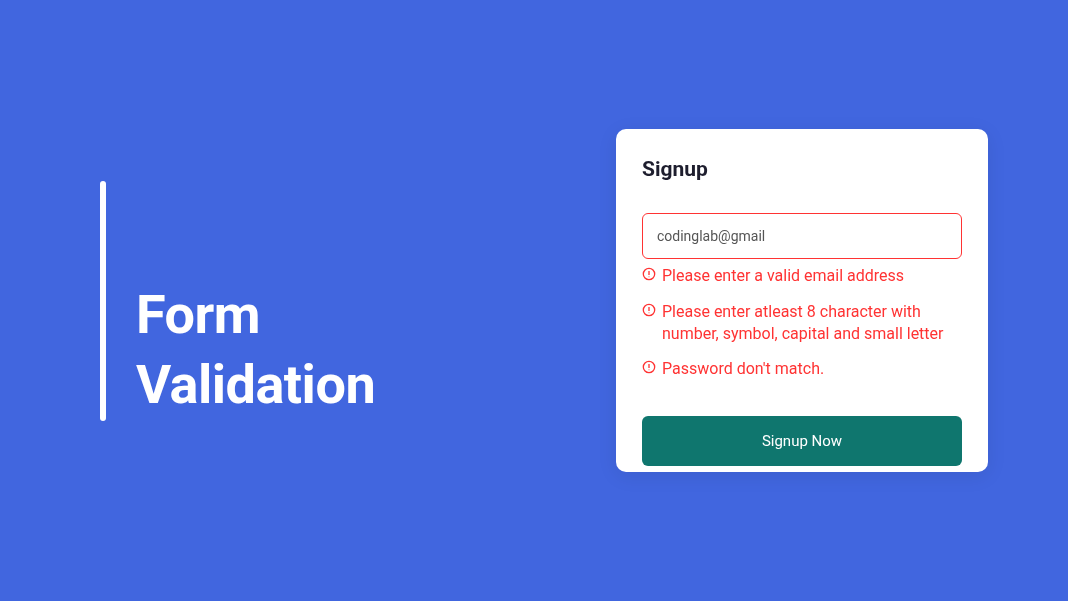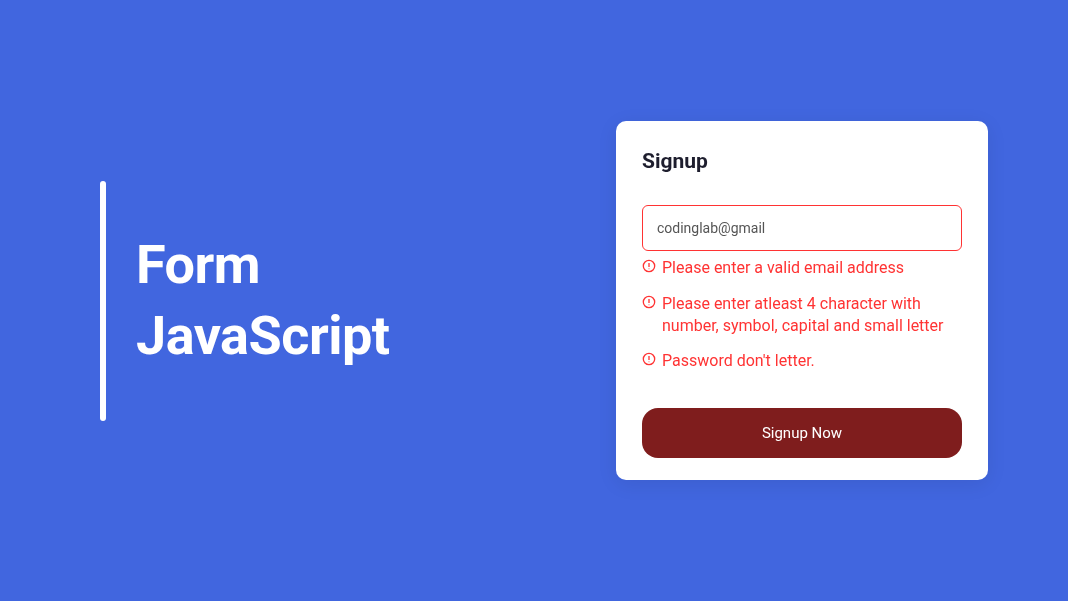--- a/index.html
+++ b/index.html
@@ -12,40 +12,40 @@
       background: #4166df;
       width: 1068px;
       height: 601px;
       display: flex;
       align-items: center;
       justify-content: space-between;
       padding: 0 80px 0 100px;
     }
     .hero {
       display: flex;
-      align-items: center;
+      align-items: flex-end;
       gap: 30px;
     }
     .hero-bar {
       width: 6px;
       height: 240px;
       background: #fff;
       border-radius: 3px;
     }
     .hero-text {
       color: #fff;
       font-size: 54px;
       font-weight: 700;
       line-height: 1.3;
       letter-spacing: -0.5px;
     }
     .card {
       background: #fff;
       border-radius: 10px;
-      padding: 28px 26px 22px 26px;
+      padding: 28px 26px 6px 26px;
       width: 372px;
       box-shadow: 0 4px 20px rgba(0,0,0,0.08);
     }
     .card-title {
       font-size: 21px;
       font-weight: 700;
       color: #1e1e2e;
       margin-bottom: 32px;
     }
     .field {
@@ -94,38 +94,38 @@
       margin-top: 1px;
       color: #ff3333;
     }
     .error-text {
       font-size: 16px;
       color: #ff3333;
       line-height: 1.35;
     }
     .submit-btn {
       width: 100%;
-      background: #7f1d1d;
+      background: #0f766e;
       color: #fff;
       border: none;
-      border-radius: 16px;
+      border-radius: 6px;
       padding: 16px 0;
       font-size: 15px;
       cursor: pointer;
       margin-top: 22px;
     }
   </style>
 </head>
 <body>
 
 <div class="hero">
   <div class="hero-bar"></div>
   <div class="hero-text">
     <div>Form</div>
-    <div>JavaScript</div>
+    <div>Validation</div>
   </div>
 </div>
 
 <div class="card">
   <div class="card-title">Signup</div>
 
   <div class="field">
     <div class="input-wrap">
       <input class="input" type="text" value="codinglab@gmail" style="">
     </div>
@@ -143,31 +143,31 @@
 
   <div class="field">
     <div class="error">
       <span class="error-icon">
         <svg viewBox="0 0 16 16" fill="none" stroke="currentColor" stroke-width="1.5">
             <circle cx="8" cy="8" r="6.5"></circle>
             <line x1="8" y1="4.5" x2="8" y2="9"></line>
             <circle cx="8" cy="11.2" r="0.6" fill="currentColor" stroke="none"></circle>
           </svg>
       </span>
-      <span class="error-text">Please enter atleast 4 character with number, symbol, capital and small letter</span>
+      <span class="error-text">Please enter atleast 8 character with number, symbol, capital and small letter</span>
     </div>
   </div>
 
   <div class="field">
     <div class="error">
       <span class="error-icon">
         <svg viewBox="0 0 16 16" fill="none" stroke="currentColor" stroke-width="1.5">
             <circle cx="8" cy="8" r="6.5"></circle>
             <line x1="8" y1="4.5" x2="8" y2="9"></line>
             <circle cx="8" cy="11.2" r="0.6" fill="currentColor" stroke="none"></circle>
           </svg>
       </span>
-      <span class="error-text">Password don't letter.</span>
+      <span class="error-text">Password don't match.</span>
     </div>
   </div>
 
   <button class="submit-btn">Signup Now</button>
 </div>
 
 </body></html>

